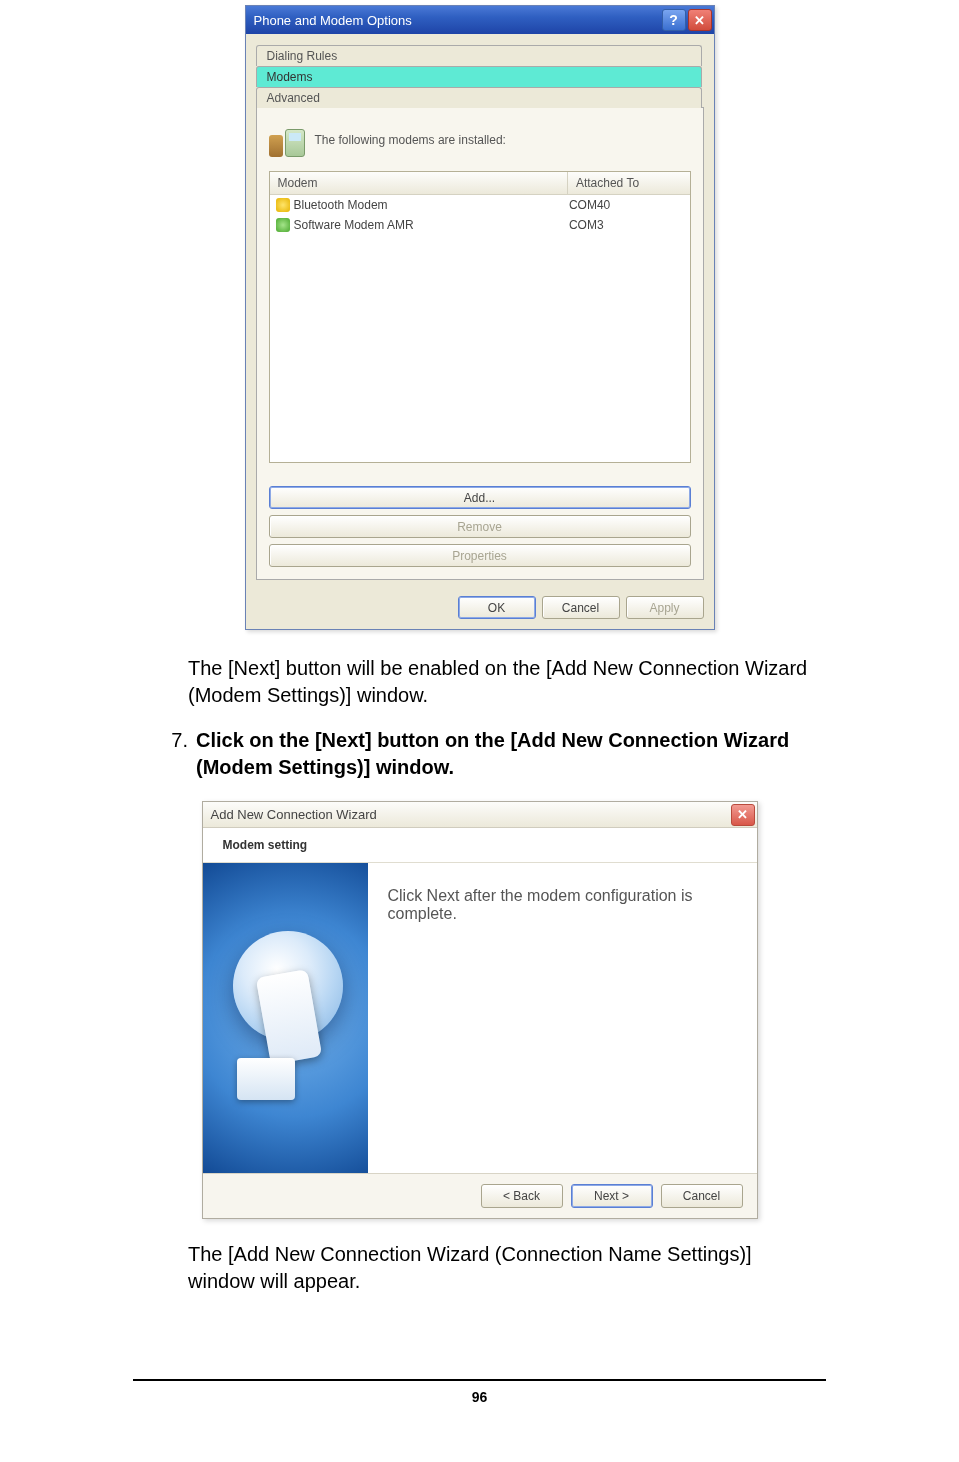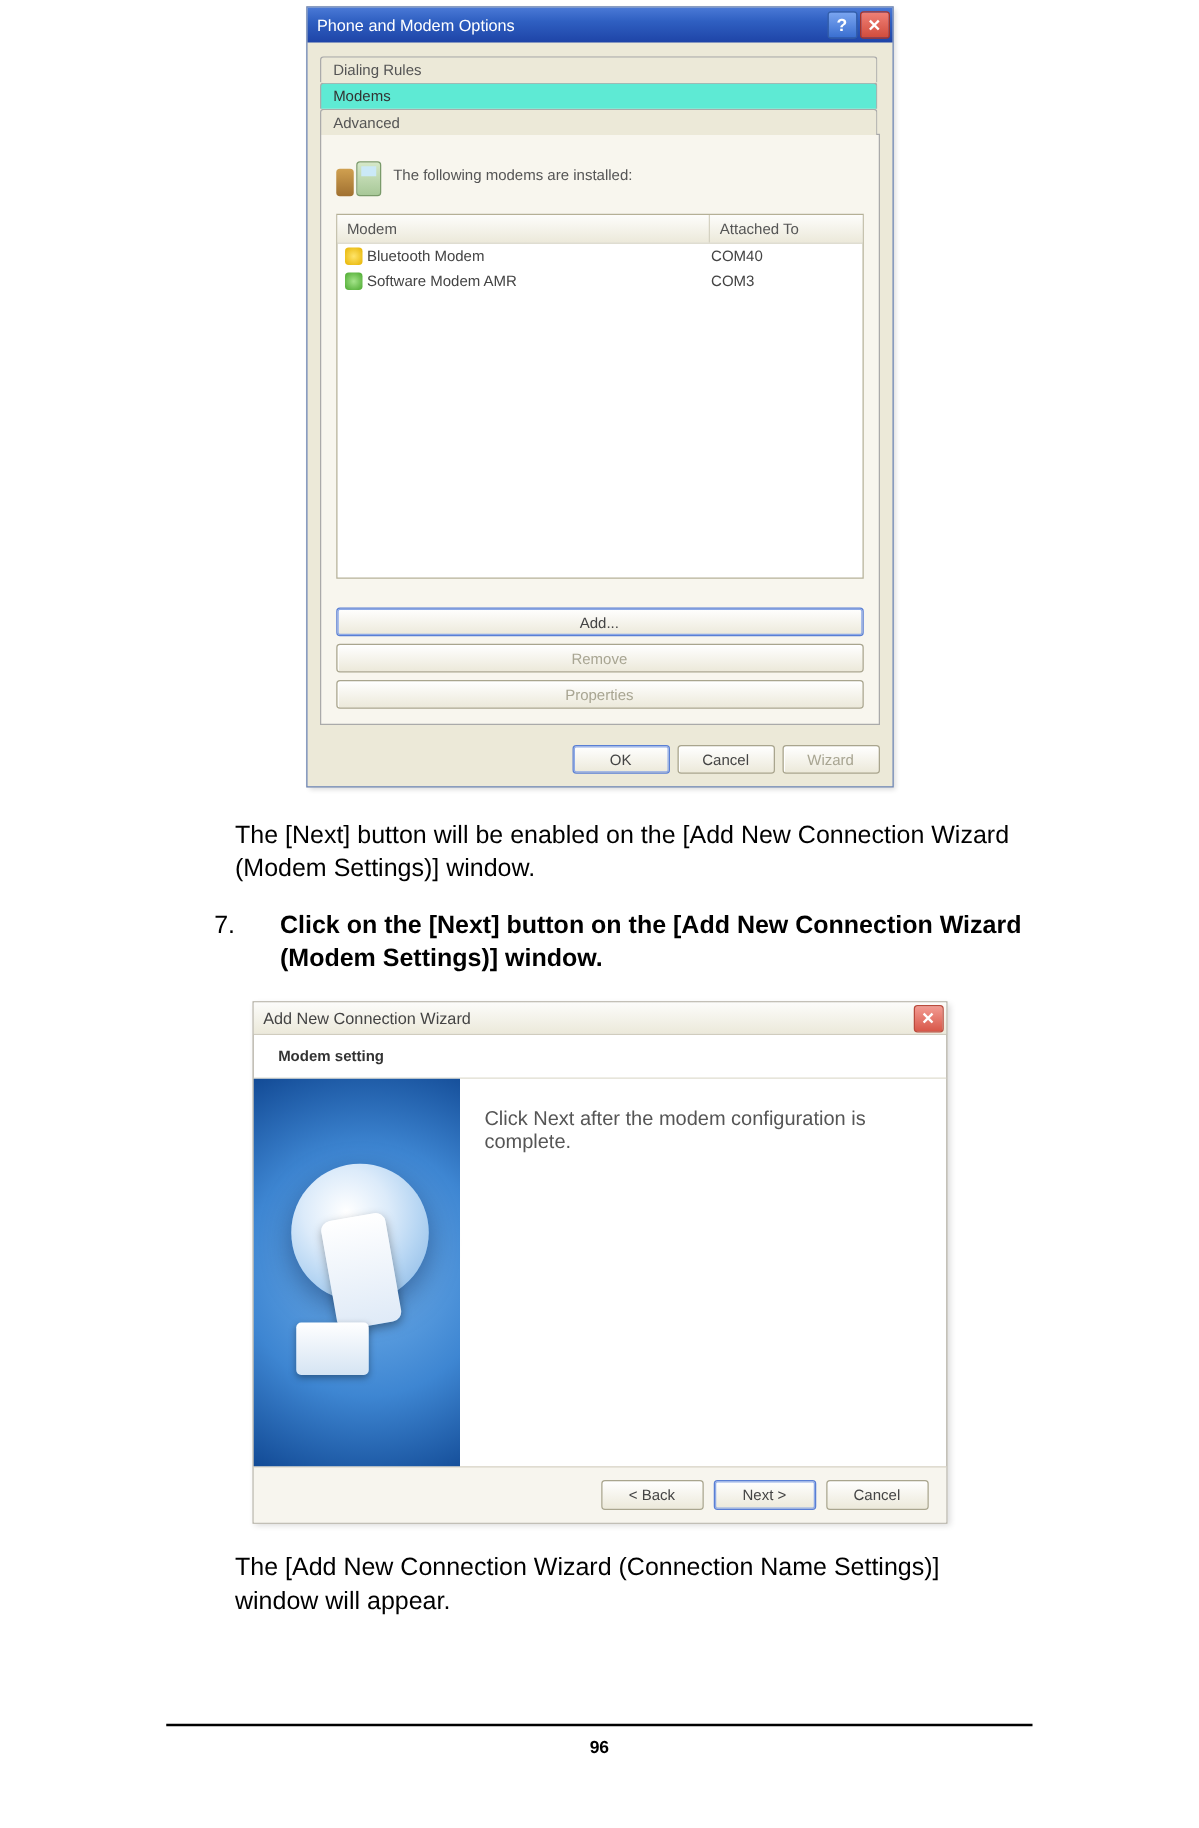--- a/index.html
+++ b/index.html
@@ -178,21 +178,20 @@
     font-size:20px;
     line-height:1.35;
     margin: 0 0 20px 10px;
   }
   .step .num {
     width:40px; flex:0 0 40px;
     text-align:right; padding-right:8px;
   }
   .step .steptext {
     font-weight:bold;
-    margin-left:28px;
   }
 
   
   .dialog2 {
     width: 554px;
     margin: 0 auto 22px auto;
     border:1px solid #b0aca0;
     background:#fff;
     font-family: Tahoma, Arial, sans-serif;
     font-size:12px;
@@ -338,21 +337,21 @@
         <div class="pane-btns">
           <button class="xp-btn accent">Add...</button>
           <button class="xp-btn disabled">Remove</button>
           <button class="xp-btn disabled">Properties</button>
         </div>
       </div>
     </div>
     <div class="footer-btns">
       <button class="xp-btn accent">OK</button>
       <button class="xp-btn">Cancel</button>
-      <button class="xp-btn disabled">Wizard</button>
+      <button class="xp-btn disabled">Apply</button>
     </div>
   </div>
 
   <div class="bodytext">The [Next] button will be enabled on the [Add New Connection Wizard (Modem Settings)] window.</div>
 
   <div class="step">
     <div class="num">7.</div>
     <div class="steptext">Click on the [Next] button on the [Add New Connection Wizard (Modem Settings)] window.</div>
   </div>
 

